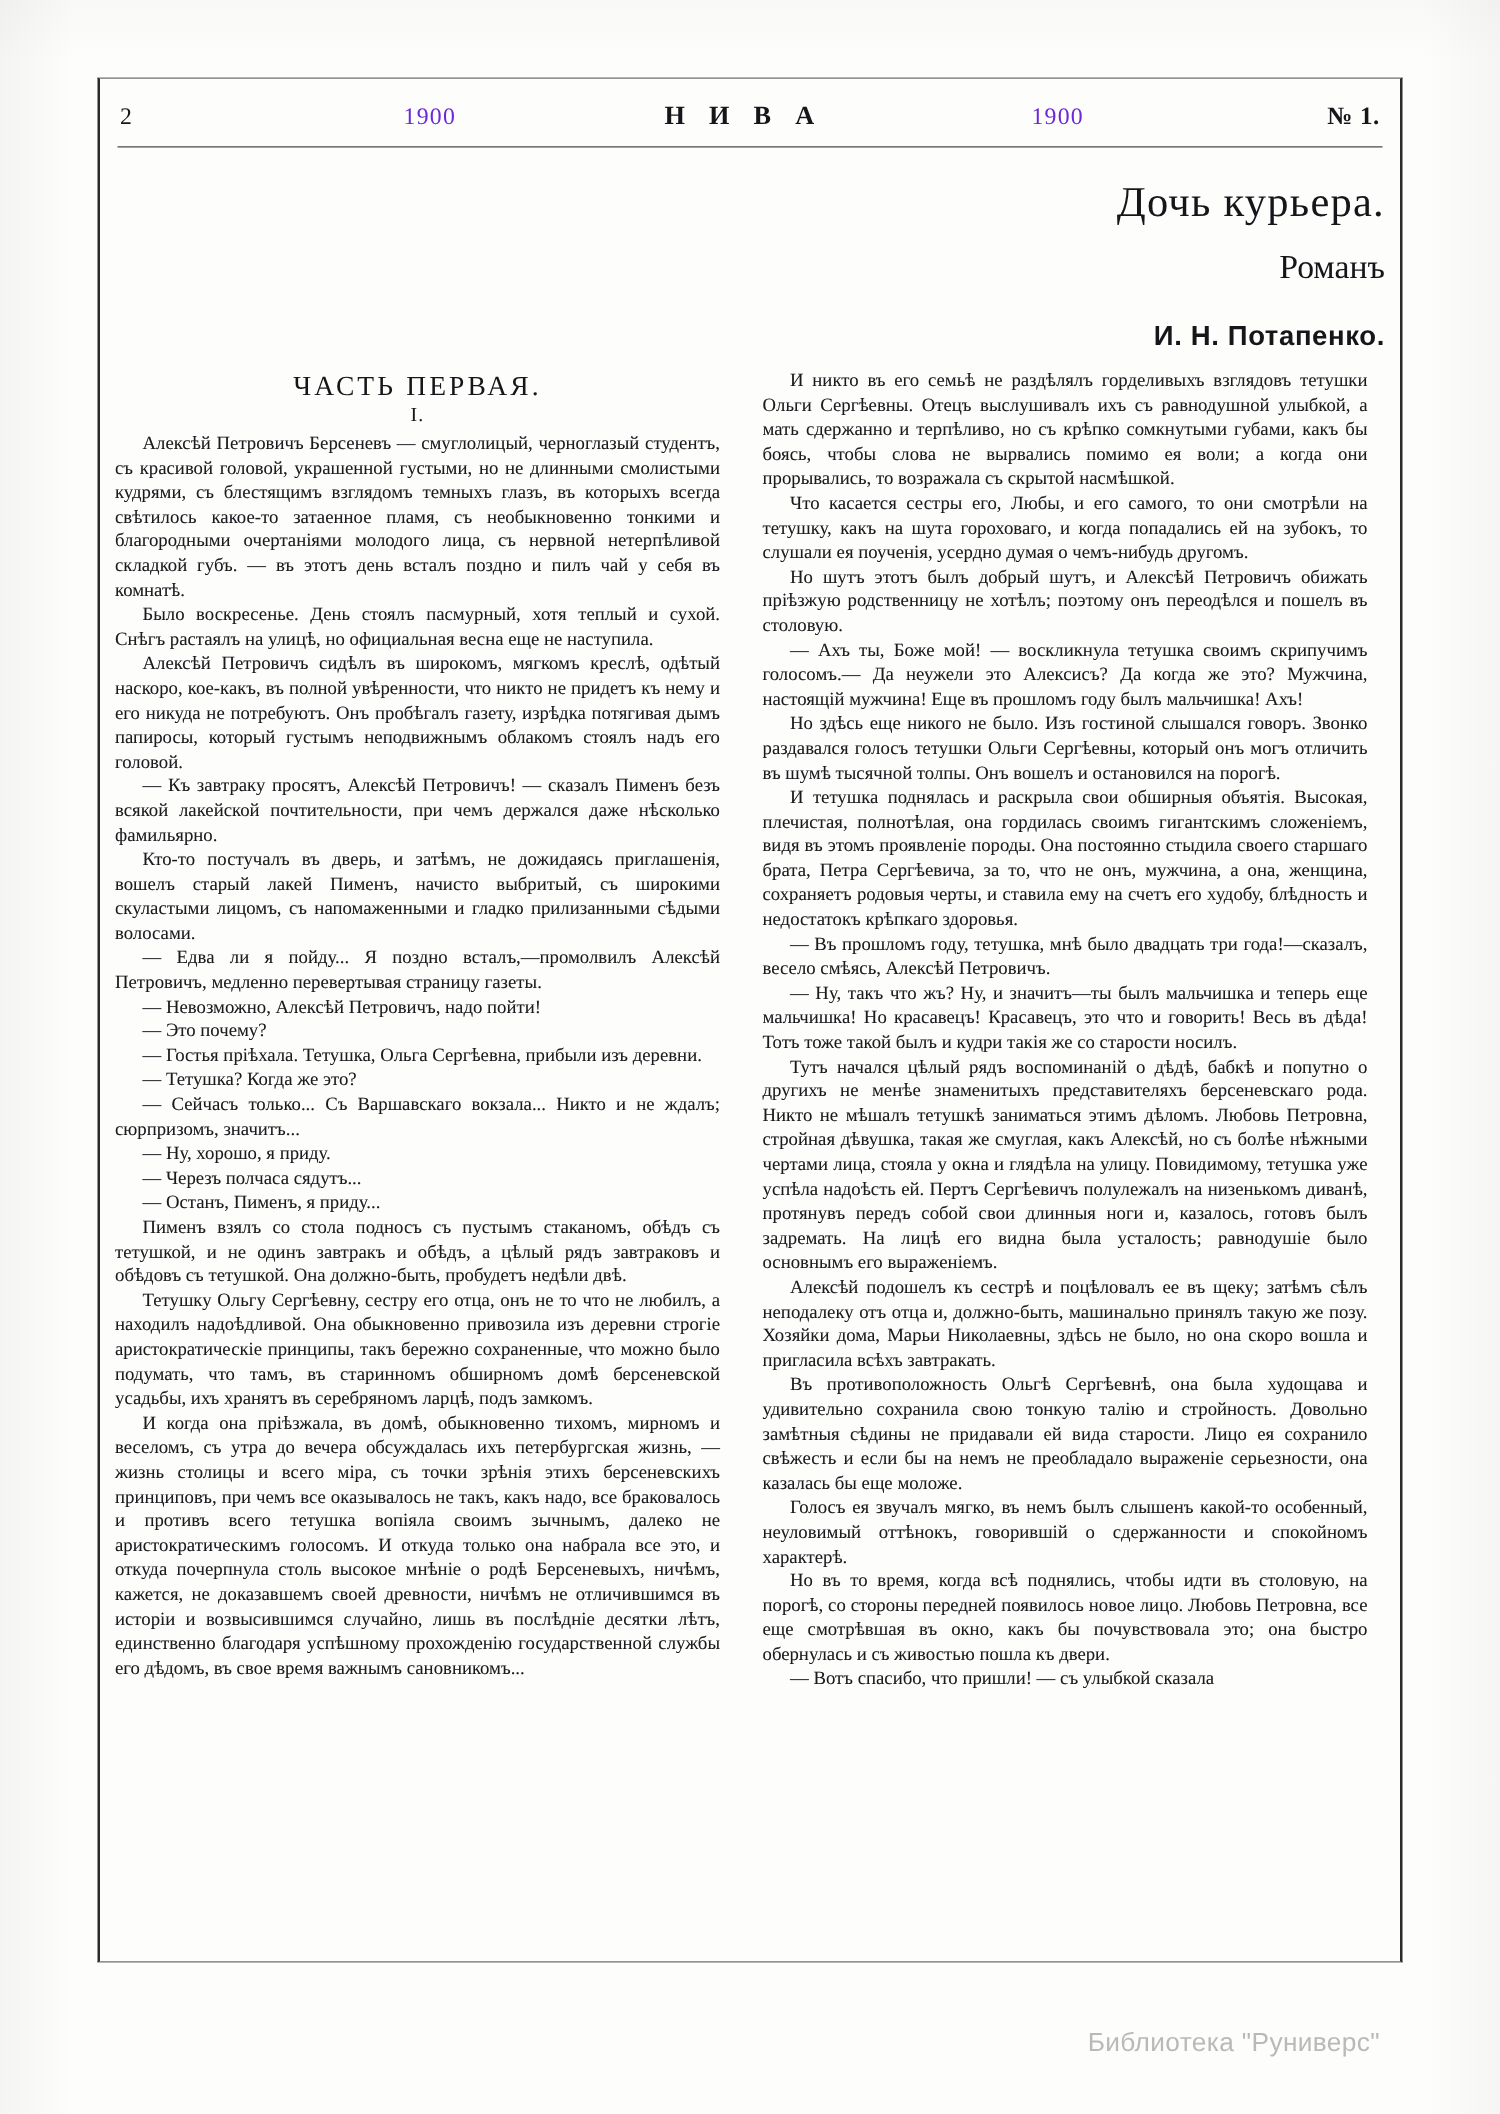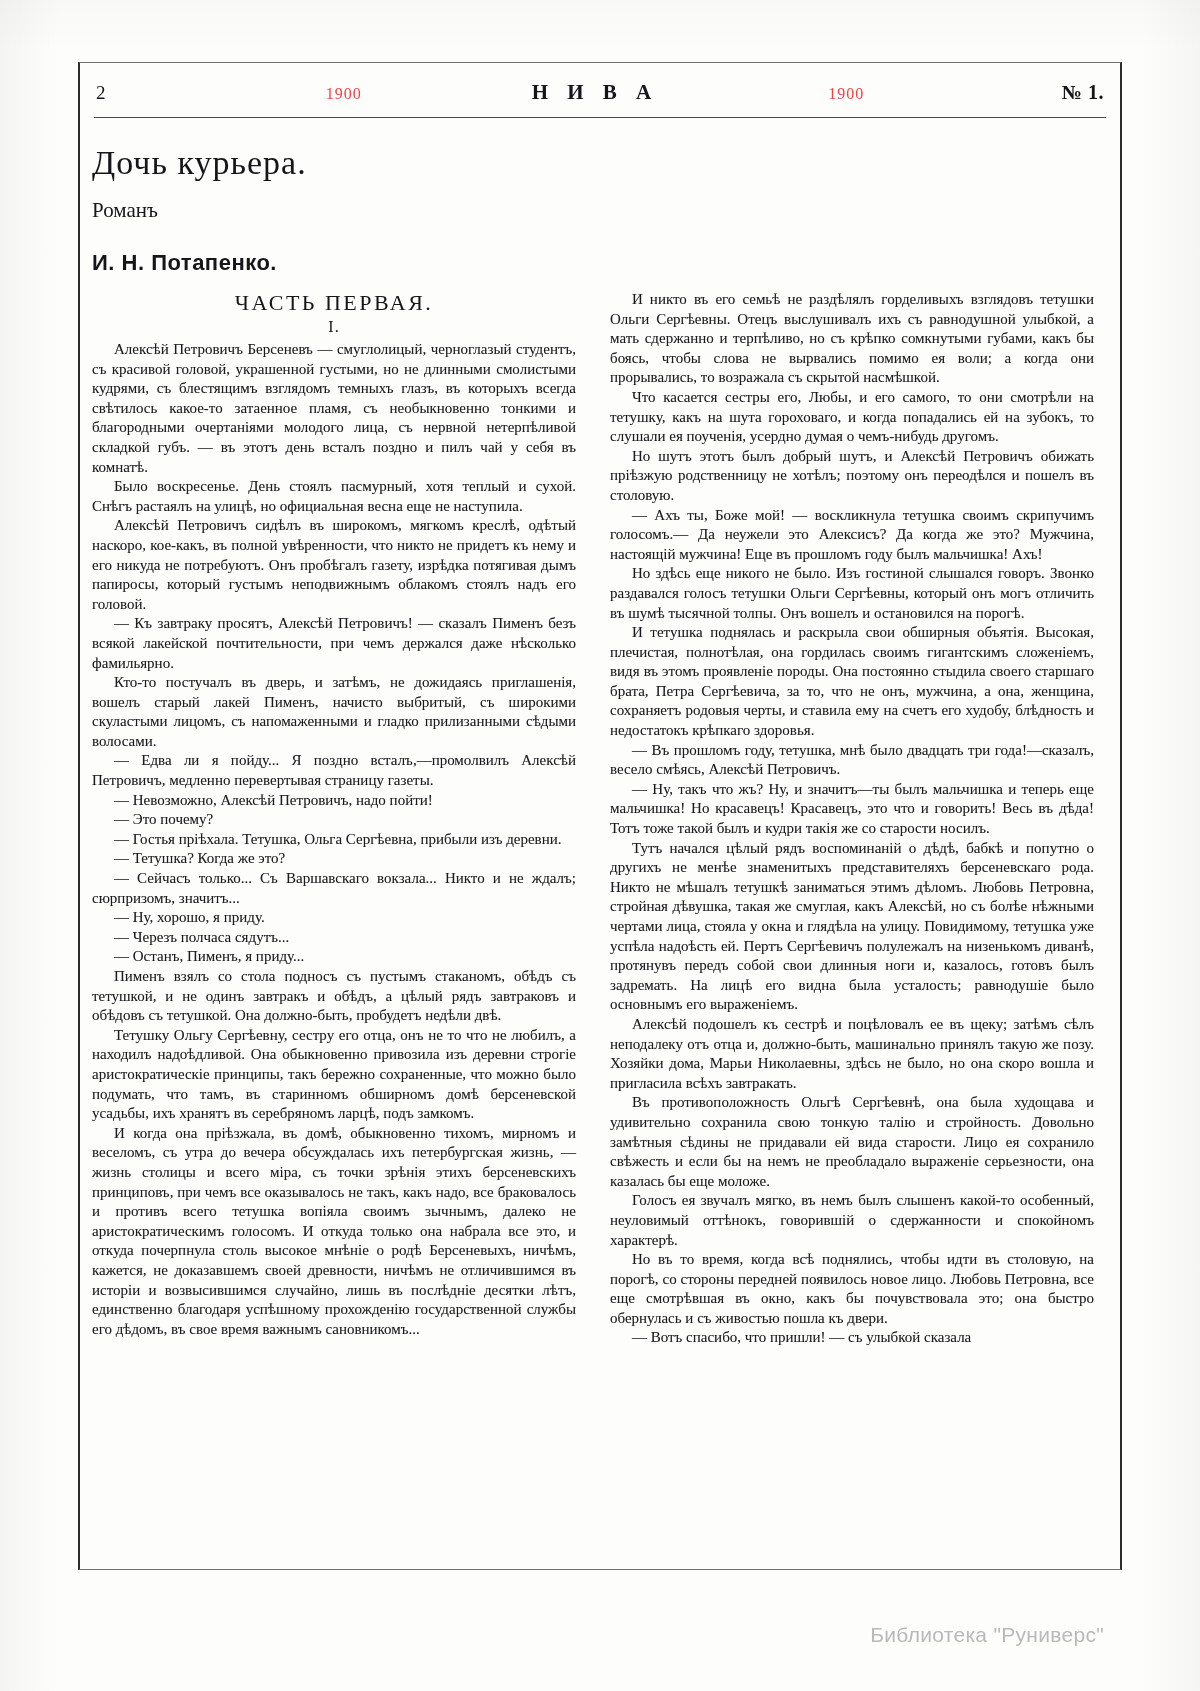--- a/index.html
+++ b/index.html
@@ -58,51 +58,51 @@
     font-size: 19px;
     letter-spacing: 0.5px;
     padding: 10px 4px 6px 4px;
   }
   .runhead .pagenum {
     font-size: 19px;
     width: 60px;
     text-align: left;
   }
   .runhead .year {
-    font-size: 16px;
+    font-size: 19px;
     letter-spacing: 1px;
-    color: #ef4444;
+    color: #6d28d9;
   }
   .runhead .masthead {
     font-size: 21px;
     letter-spacing: 7px;
     font-weight: 700;
   }
   .runhead .issue {
     width: 70px;
     text-align: right;
     font-weight: 700;
     font-size: 20px;
   }
   .rule {
     border-top: 1px solid #4a4a4a;
     margin: 6px 2px 0 2px;
   }
   
   .titleblock {
-    text-align: left;
+    text-align: right;
     margin-top: 26px;
   }
   .doc-title {
     font-size: 34px;
     letter-spacing: 1px;
     margin-bottom: 16px;
   }
   .doc-subtitle {
-    font-size: 21px;
+    font-size: 27px;
     margin-bottom: 8px;
     font-family: Liberation Serif, serif;
   }
   .doc-author {
     font-family: "Liberation Sans", sans-serif;
     font-weight: 700;
     font-size: 22px;
     letter-spacing: 0.5px;
     margin-bottom: 14px;
     margin-top: 27px;

